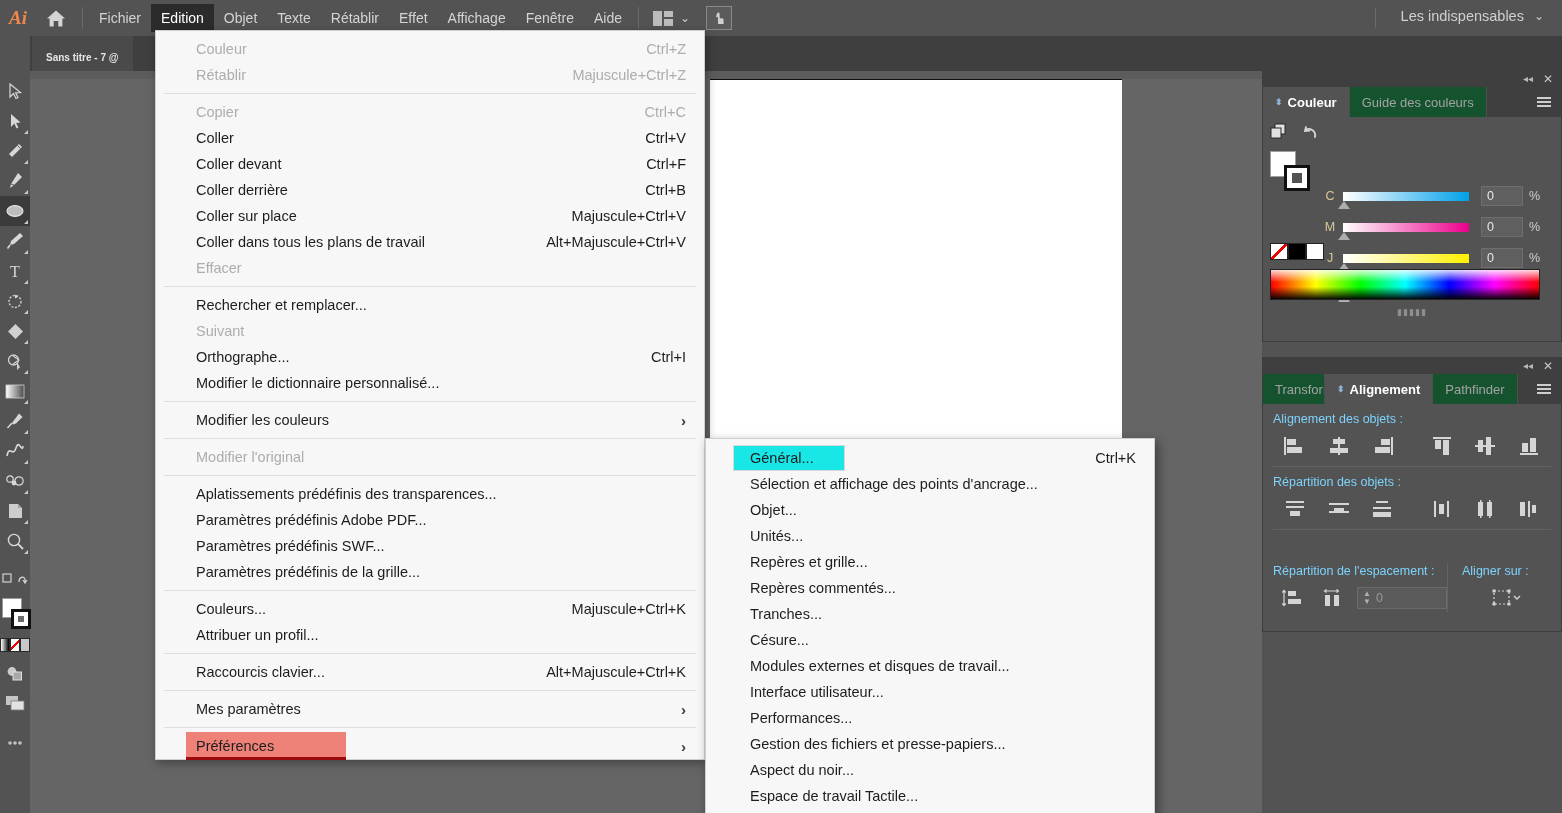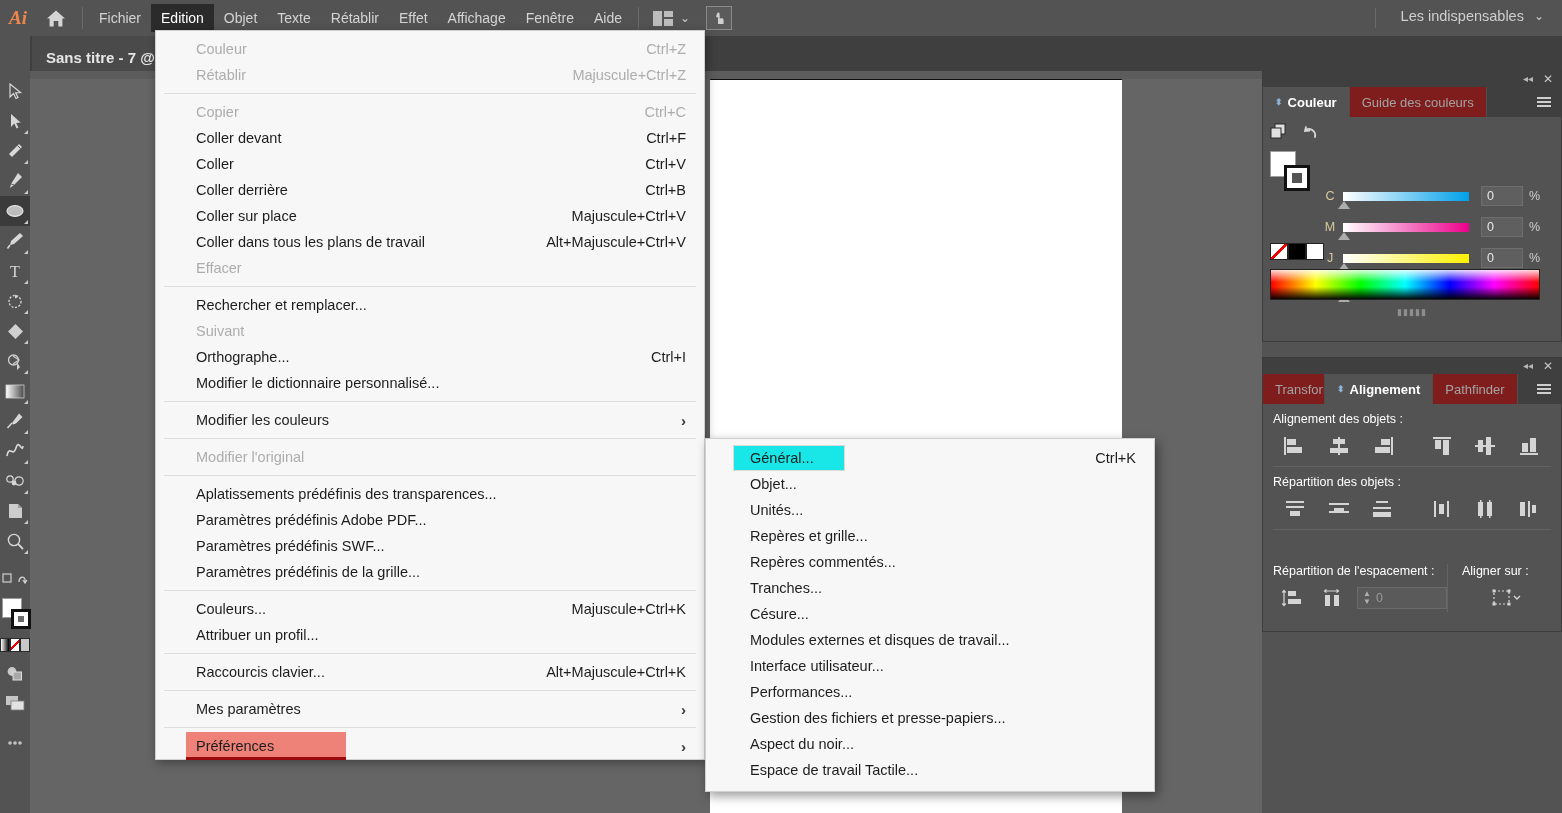--- a/index.html
+++ b/index.html
@@ -47,21 +47,21 @@
   .ws-sep { position: absolute; right: 186px; top: 8px; width: 1px; height: 20px; background: #6a6a6a; }
 
   
   .tabbar {
     position: absolute; left: 30px; top: 36px; width: 1532px; height: 43px;
     background: #3f3f3f;
   }
   .doctab {
     position: absolute; left: 2px; top: 0; height: 43px; padding: 0 14px;
     display: flex; align-items: center; background: #4a4a4a;
-    color: #e6e6e6; font-size: 15px; font-weight: bold; white-space: nowrap;
+    color: #e6e6e6; font-size: 10px; font-weight: bold; white-space: nowrap;
   }
   .tabbar-strip { position: absolute; left: 30px; top: 71px; width: 1532px; height: 8px; background: #5c5c5c; }
 
   
   .toolbar {
     position: absolute; left: 0; top: 36px; width: 30px; height: 777px;
     background: #535353; padding-top: 40px;
   }
   .tool {
     position: relative; width: 30px; height: 30px;
@@ -135,21 +135,21 @@
   .panel { position: absolute; background: #535353; border: 1px solid #3d3d3d; }
   .panel-bar {
     height: 16px; background: #3f3f3f; display: flex; align-items: center;
     justify-content: flex-end; gap: 10px; padding-right: 8px;
   }
   .pb-ic { color: #b6b6b6; font-size: 10px; line-height: 10px; }
   .pb-x { color: #c8c8c8; font-size: 12px; line-height: 12px; }
   .tabrow { height: 30px; background: #3f3f3f; display: flex; align-items: stretch; position: relative; }
   .ptab {
     display: flex; align-items: center; padding: 0 12px; font-size: 13px;
-    color: #a3a3a3; background: #7f1d1d; border-right: 1px solid #4e4e4e;
+    color: #a3a3a3; background: #14532d; border-right: 1px solid #4e4e4e;
     white-space: nowrap; overflow: hidden;
   }
   .ptab.on { background: #535353; color: #ffffff; font-weight: bold; }
   .ptab .grip { color: #8fb4d8; font-size: 9px; margin-right: 5px; }
   .ham { margin-left: auto; display: flex; align-items: center; padding: 0 10px; color: #cfcfcf; }
   .ham i { display: block; width: 14px; height: 2px; background: #cfcfcf; margin: 2px 0; }
 
   
   .color-body { position: relative; height: 202px; }
   .cs-fill { position: absolute; left: 7px; top: 34px; width: 26px; height: 26px; background: #fff; border: 1px solid #9d9d9d; }
@@ -174,21 +174,21 @@
   .spectrum {
     position: absolute; left: 7px; top: 152px; width: 270px; height: 31px; border: 1px solid #222;
     background:
       linear-gradient(to bottom, rgba(255,255,255,0.85) 0%, rgba(255,255,255,0) 42%, rgba(0,0,0,0) 58%, rgba(0,0,0,0.95) 100%),
       linear-gradient(to right, #ff0000, #ffff00, #00ff00, #00ffff, #0000ff, #ff00ff, #ff0000);
   }
   .grip-dots { position: absolute; left: 50%; bottom: 2px; transform: translateX(-50%); color: #8e8e8e; font-size: 9px; letter-spacing: 1px; }
 
   
   .al-body { padding: 8px 10px 10px 10px; }
-  .al-label { color: #ffffff; font-size: 12.5px; margin-bottom: 6px; }
+  .al-label { color: #7dd3fc; font-size: 12.5px; margin-bottom: 6px; }
   .al-grid { display: flex; align-items: center; }
   .al-btn { width: 46px; height: 28px; display: flex; align-items: center; justify-content: center; }
   .al-gap { width: 16px; }
   .al-sep { height: 1px; background: #636363; margin: 6px 0 8px 0; }
   .al-split { display: flex; margin-top: 34px; }
   .al-left { flex: 1; }
   .al-right { width: 104px; border-left: 1px solid #636363; padding-left: 14px; }
   .al-stepper {
     display: flex; align-items: center; width: 90px; height: 22px;
     background: #5a5a5a; border: 1px solid #6b6b6b; margin-left: 4px;
@@ -415,26 +415,26 @@
       <span class="lbl">Rétablir</span>
       <span class="sc">Majuscule+Ctrl+Z</span>
     </div>
     <div class="msep"></div>
 
     <div class="mrow dis">
       <span class="lbl">Copier</span>
       <span class="sc">Ctrl+C</span>
     </div>
     <div class="mrow">
+      <span class="lbl">Coller</span>
+      <span class="sc">Ctrl+V</span>
+    </div>
+    <div class="mrow">
       <span class="lbl">Coller devant</span>
       <span class="sc">Ctrl+F</span>
-    </div>
-    <div class="mrow">
-      <span class="lbl">Coller</span>
-      <span class="sc">Ctrl+V</span>
     </div>
     <div class="mrow">
       <span class="lbl">Coller derrière</span>
       <span class="sc">Ctrl+B</span>
     </div>
     <div class="mrow">
       <span class="lbl">Coller sur place</span>
       <span class="sc">Majuscule+Ctrl+V</span>
     </div>
     <div class="mrow">
@@ -512,20 +512,23 @@
       <span class="lbl">Préférences</span>
       <span class="sub">›</span>
     </div>
   </div>
 
   <div class="submenu">
     <div class="srow hl-cyan">
       <span class="hlbox"></span>
       <span class="lbl">Général...</span>
       <span class="sc">Ctrl+K</span>
+    </div>
+    <div class="srow">
+      <span class="lbl">Sélection et affichage des points d'ancrage...</span>
     </div>
     <div class="srow">
       <span class="lbl">Objet...</span>
     </div>
     <div class="srow">
       <span class="lbl">Unités...</span>
     </div>
     <div class="srow">
       <span class="lbl">Repères et grille...</span>
     </div>

